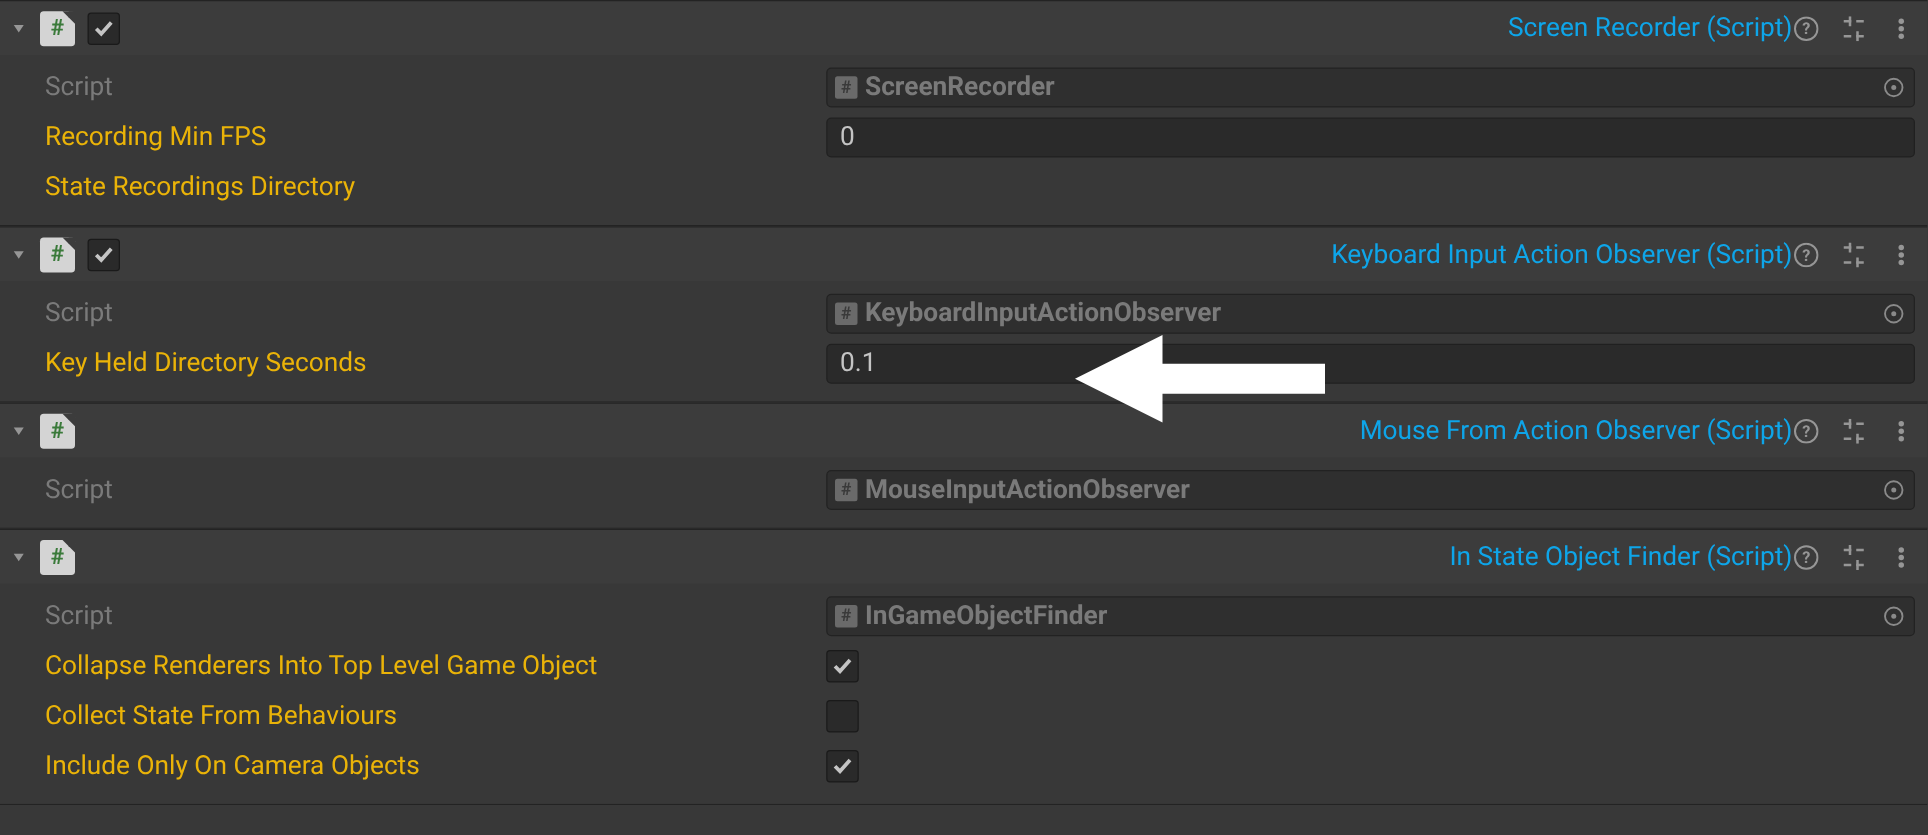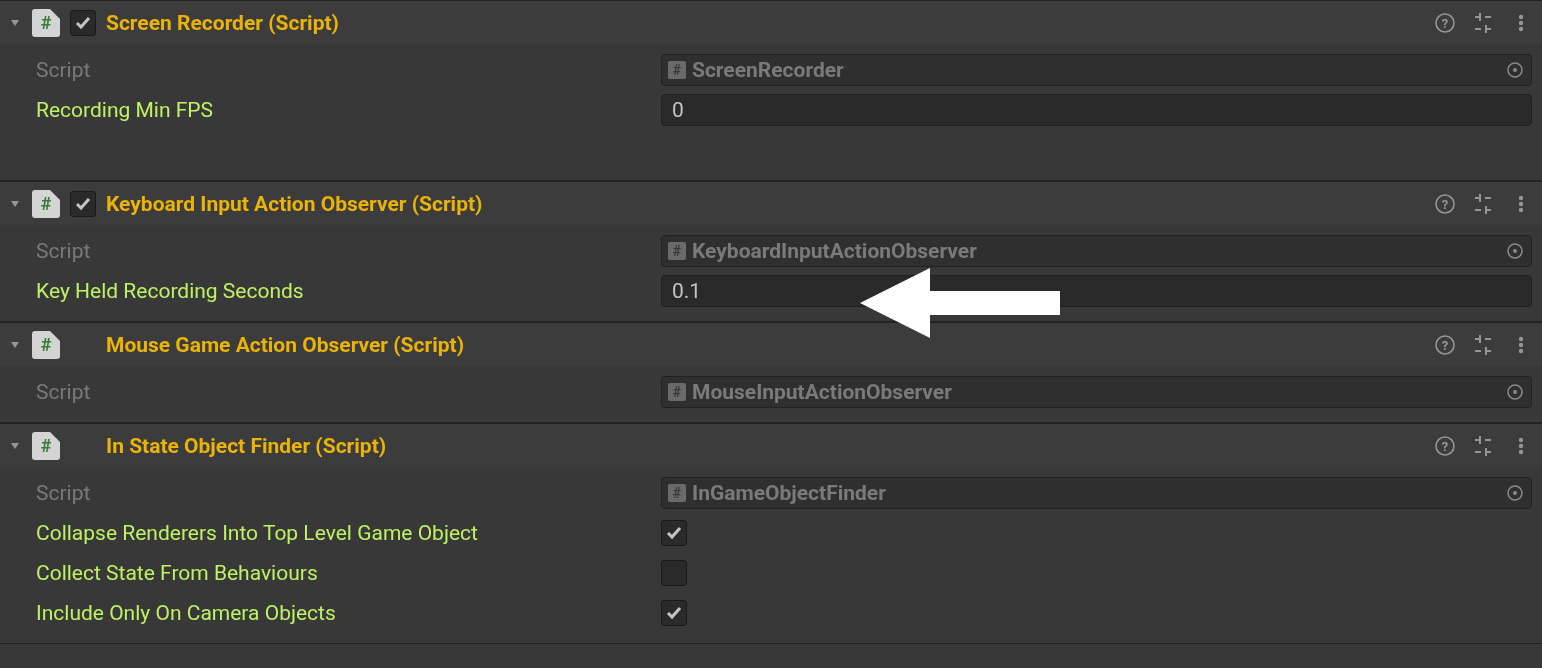--- a/index.html
+++ b/index.html
@@ -78,22 +78,23 @@
     }
     .checkbox.checked svg {
       width: 18px;
       height: 18px;
       stroke: #c4c4c4;
       stroke-width: 3;
       fill: none;
     }
     .component-title {
       flex: 1;
-      font-weight: 700;
-      color: #eab308;
+      font-weight: 400;
+      color: #0ea5e9;
+      text-align: right;
     }
     .header-icons {
       display: flex;
       align-items: center;
       gap: 16px;
     }
     .header-icon {
       width: 22px;
       height: 22px;
       display: flex;
@@ -109,21 +110,21 @@
       padding: 6px 0 10px 0;
     }
     .field-row {
       display: flex;
       align-items: center;
       height: 40px;
       padding: 0 10px 0 36px;
     }
     .field-label {
       width: 625px;
-      color: #bef264;
+      color: #eab308;
     }
     .field-label.disabled {
       color: #7a7a7a;
     }
     .field-value {
       flex: 1;
       display: flex;
       align-items: center;
     }
     .text-input {
@@ -278,20 +279,21 @@
           </div>
         </div>
       </div>
       <div class="field-row">
         <div class="field-label">Recording Min FPS</div>
         <div class="field-value">
           <input class="text-input" value="0" style="">
         </div>
       </div>
       <div class="field-row">
+        <div class="field-label">State Recordings Directory</div>
       </div>
     </div>
   </div>
 
   <div class="component">
     <div class="component-header">
       <div class="foldout">
         <svg viewBox="0 0 14 14">
             <polygon points="3,4 11,4 7,10"></polygon>
           </svg>
@@ -341,40 +343,40 @@
             <div class="object-picker">
               <svg width="18" height="18" viewBox="0 0 18 18">
                   <circle cx="9" cy="9" r="7"></circle>
                   <circle cx="9" cy="9" r="2" fill="#8a8a8a" stroke="none"></circle>
                 </svg>
             </div>
           </div>
         </div>
       </div>
       <div class="field-row">
-        <div class="field-label">Key Held Recording Seconds</div>
+        <div class="field-label">Key Held Directory Seconds</div>
         <div class="field-value">
           <input class="text-input" value="0.1" style="">
         </div>
       </div>
     </div>
   </div>
 
   <div class="component">
     <div class="component-header">
       <div class="foldout">
         <svg viewBox="0 0 14 14">
             <polygon points="3,4 11,4 7,10"></polygon>
           </svg>
       </div>
       <div class="script-icon">
           <span class="hash">#</span>
         </div>
       <div class="no-enable-gap"></div>
-      <div class="component-title">Mouse Game Action Observer (Script)</div>
+      <div class="component-title">Mouse From Action Observer (Script)</div>
       <div class="header-icons">
         <div class="header-icon">
           <svg width="20" height="20" viewBox="0 0 20 20">
               <circle cx="10" cy="10" r="9" fill="none" stroke="#969696" stroke-width="1.6"></circle>
               <text x="10" y="14.5" text-anchor="middle" font-size="13" fill="#969696" font-weight="bold">?</text>
             </svg>
         </div>
         <div class="header-icon">
           <svg width="20" height="20" viewBox="0 0 20 20">
               <rect x="2" y="3" width="6" height="2"></rect>

